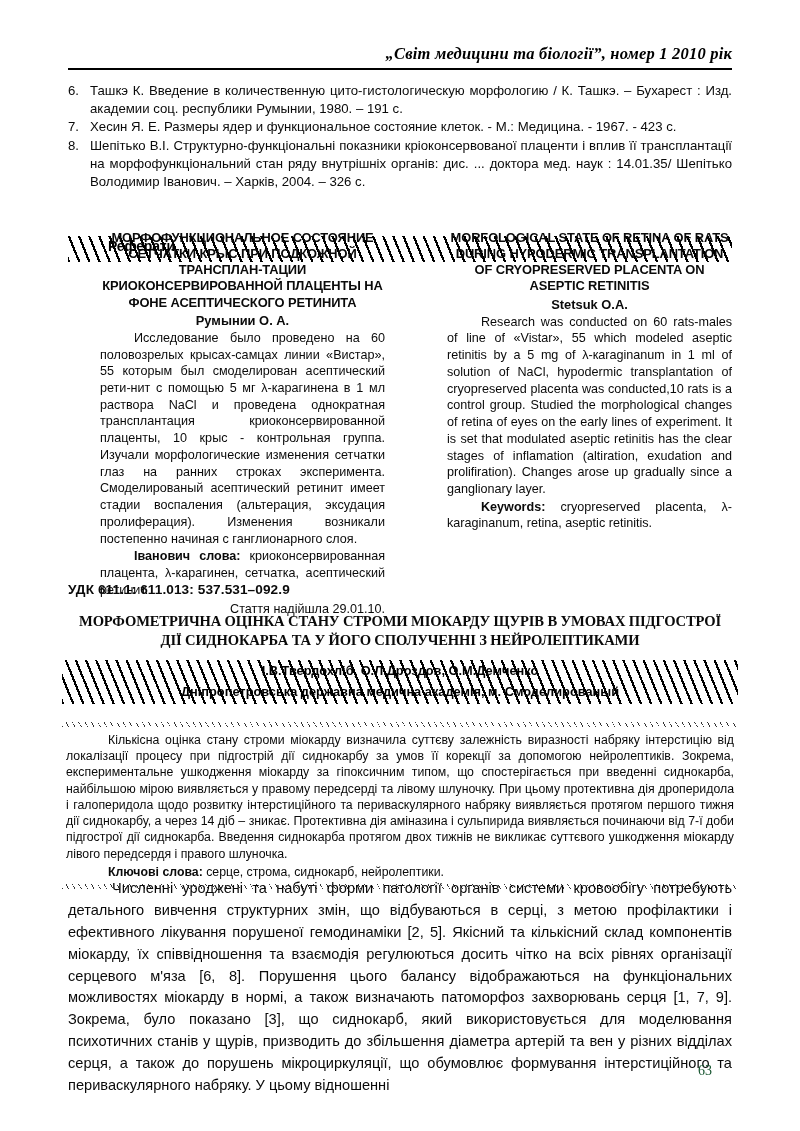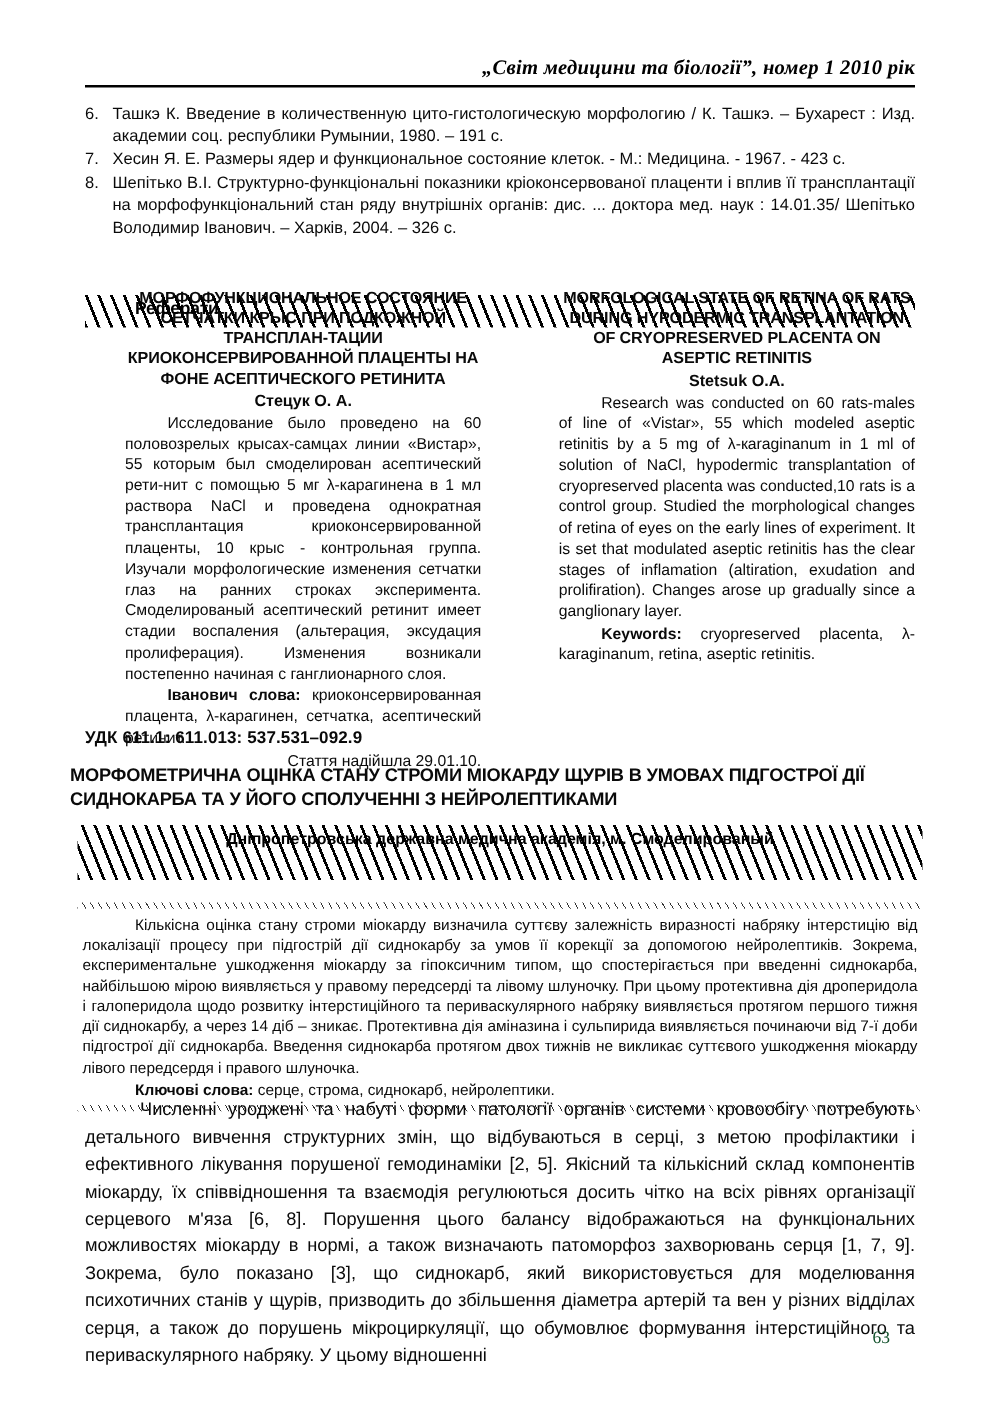--- a/index.html
+++ b/index.html
@@ -156,27 +156,29 @@
   .udk {
     position: absolute;
     left: 68px;
     top: 582px;
     font-size: 13.6px;
     font-weight: bold;
     letter-spacing: 0.1px;
   }
   .art-title {
     position: absolute;
-    left: 56px;
+    left: 68px;
     top: 612px;
     width: 664px;
+    text-align: center;
     font-weight: bold;
     font-size: 14.6px;
     line-height: 1.32;
     letter-spacing: -0.15px;
+    font-family: Liberation Serif, serif;
   }
   .auth-banner {
     position: absolute;
     left: 62px;
     top: 660px;
     width: 676px;
     height: 44px;
   }
   .auth-banner .line {
     position: relative;
@@ -277,21 +279,21 @@
   </div>
 
   <div class="ref-banner hatch">
     <span class="inner hatch-label">Реферати</span>
   </div>
 
   <div class="abs-wrap">
 
     <div class="abs-col">
       <div class="abs-title">МОРФОФУНКЦИОНАЛЬНОЕ СОСТОЯНИЕ СЕТЧАТКИ КРЫС ПРИ ПОДКОЖНОЙ ТРАНСПЛАН-ТАЦИИ КРИОКОНСЕРВИРОВАННОЙ ПЛАЦЕНТЫ НА ФОНЕ АСЕПТИЧЕСКОГО РЕТИНИТА</div>
-      <div class="abs-author">Стецук О. А.</div>
+      <div class="abs-author">Румынии О. А.</div>
       <div class="abs-body">Исследование было проведено на 60 половозрелых крысах-самцах линии «Вистар», 55 которым был смоделирован асептический рети-нит с помощью 5 мг λ-карагинена в 1 мл раствора NaCl и проведена однократная трансплантация криоконсервированной плаценты, 10 крыс - контрольная группа. Изучали морфологические изменения сетчатки глаз на ранних строках эксперимента. Смоделированый асептический ретинит имеет стадии воспаления (альтерация, эксудация пролиферация). Изменения возникали постепенно начиная с ганглионарного слоя.</div>
       <div class="abs-kw">
         <b>Іванович слова:</b>
         <span>криоконсервированная плацента, λ-карагинен, сетчатка, асептический ретинит.</span>
       </div>
       <div class="abs-received">Стаття надійшла 29.01.10.</div>
     </div>
 
     <div class="abs-col">
       <div class="abs-title">MORFOLOGICAL STATE OF RETINA OF RATS DURING HYPODERMIC TRANSPLANTATION OF CRYOPRESERVED PLACENTA ON ASEPTIC RETINITIS</div>
@@ -302,20 +304,21 @@
         <span>cryopreserved placenta, λ-karaginanum, retina, aseptic retinitis.</span>
       </div>
     </div>
 
   </div>
 
   <div class="udk">УДК 611.1: 611.013: 537.531–092.9</div>
   <div class="art-title">МОРФОМЕТРИЧНА ОЦІНКА СТАНУ СТРОМИ МІОКАРДУ ЩУРІВ В УМОВАХ ПІДГОСТРОЇ ДІЇ СИДНОКАРБА ТА У ЙОГО СПОЛУЧЕННІ З НЕЙРОЛЕПТИКАМИ</div>
 
   <div class="auth-banner hatch">
+    <div class="line">І.В.Твердохліб, О.Л.Дроздов, О.М.Демченко</div>
     <div class="line">Дніпропетровська державна медична академія, м. Смоделированый</div>
   </div>
 
   <div class="abs2">
     <div class="abs2-rule-top fine-hatch"></div>
     <div class="abs2-text">Кількісна оцінка стану строми міокарду визначила суттєву залежність виразності набряку інтерстицію від локалізації процесу при підгострій дії сиднокарбу за умов її корекції за допомогою нейролептиків. Зокрема, експериментальне ушкодження міокарду за гіпоксичним типом, що спостерігається при введенні сиднокарба, найбільшою мірою виявляється у правому передсерді та лівому шлуночку. При цьому протективна дія дроперидола і галоперидола щодо розвитку інтерстиційного та периваскулярного набряку виявляється протягом першого тижня дії сиднокарбу, а через 14 діб – зникає. Протективна дія аміназина і сульпирида виявляється починаючи від 7-ї доби підгострої дії сиднокарба. Введення сиднокарба протягом двох тижнів не викликає суттєвого ушкодження міокарду лівого передсердя і правого шлуночка.</div>
     <div class="abs2-kw">
       <b>Ключові слова:</b>
       <span>серце, строма, сиднокарб, нейролептики.</span>
     </div>

